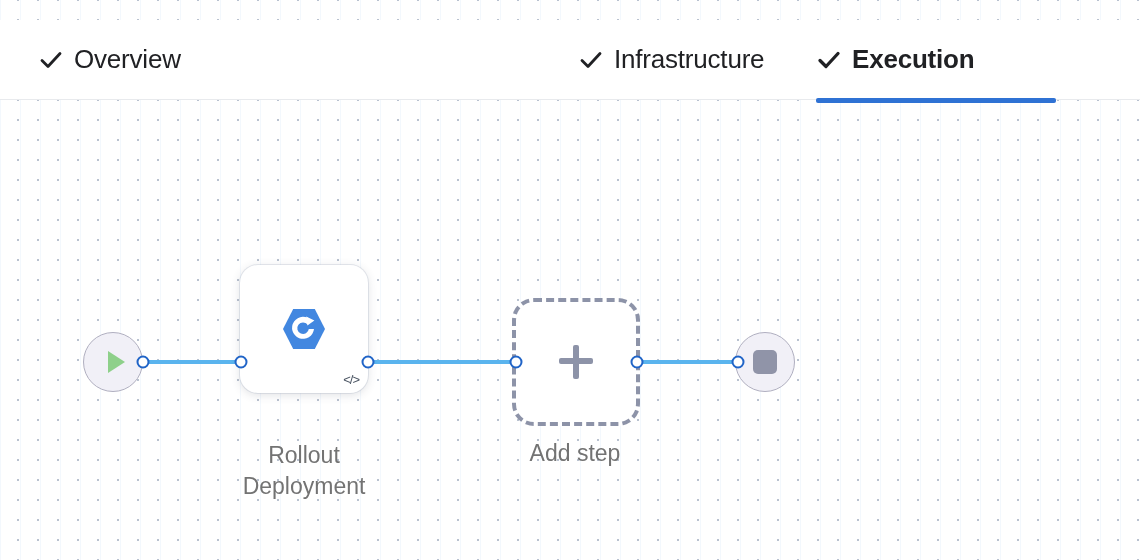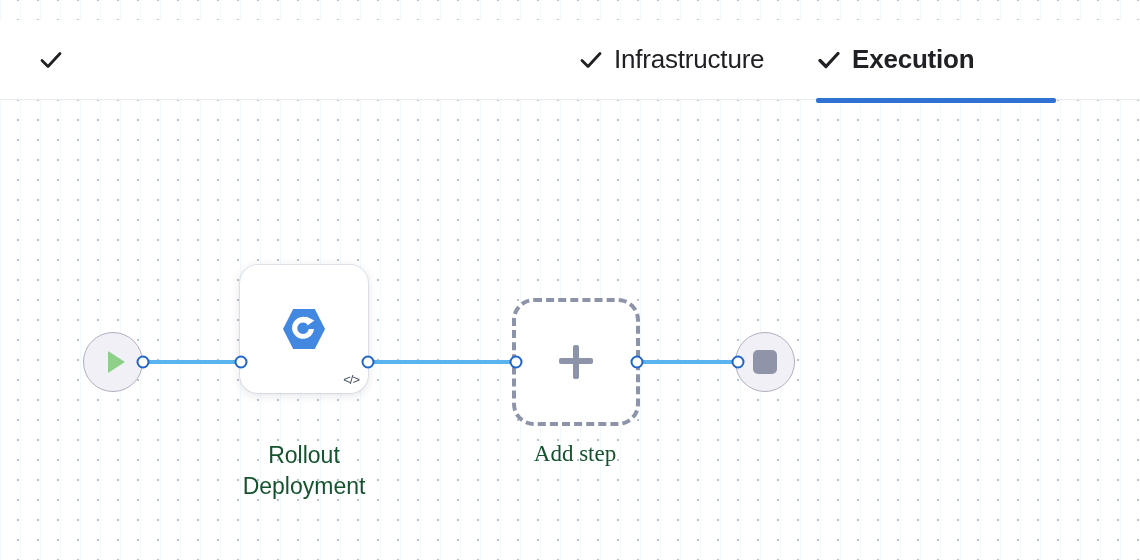--- a/index.html
+++ b/index.html
@@ -213,43 +213,44 @@
   .plus-icon::after {
     top: 0; left: 14px;
     width: 6px; height: 34px;
   }
 
   
   .node-label {
     position: absolute;
     text-align: center;
     font-size: 23px;
-    color: #14532d;
+    color: #737373;
     line-height: 1.35;
     white-space: pre-line;
     user-select: none;
   }
   #label-rollout { left: 180px; top: 340px; width: 248px; }
-  #label-addstep { left: 455px; top: 338px; width: 240px; font-family: Liberation Serif, serif; }
+  #label-addstep { left: 455px; top: 338px; width: 240px; }
 </style>
 </head>
 <body>
 
 <div id="app">
 
   <div class="canvas"></div>
 
   <div class="tabbar">
 
     <div class="tab" id="tab-overview">
       <span class="check">
         <svg width="26" height="26" viewBox="0 0 26 26">
           <path d="M4 13.5 L10 19.5 L22 6.5" fill="none" stroke="#202124" stroke-width="2.8" stroke-linecap="round" stroke-linejoin="round"></path>
         </svg>
       </span>
+      <span class="tab-label">Overview</span>
 
     </div>
 
 
     <div class="tab" id="tab-infrastructure">
       <span class="check">
         <svg width="26" height="26" viewBox="0 0 26 26">
           <path d="M4 13.5 L10 19.5 L22 6.5" fill="none" stroke="#202124" stroke-width="2.8" stroke-linecap="round" stroke-linejoin="round"></path>
         </svg>
       </span>

